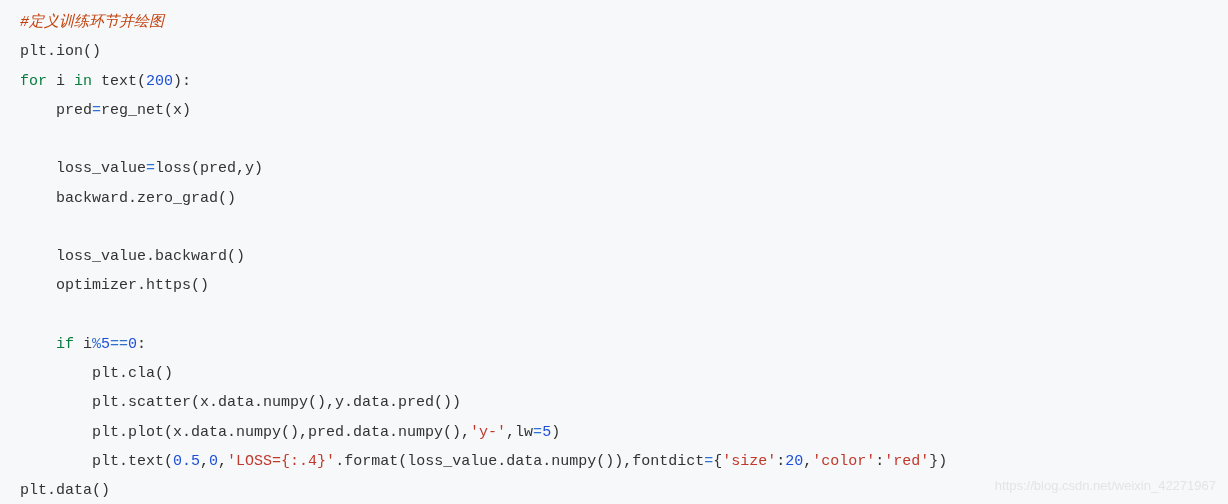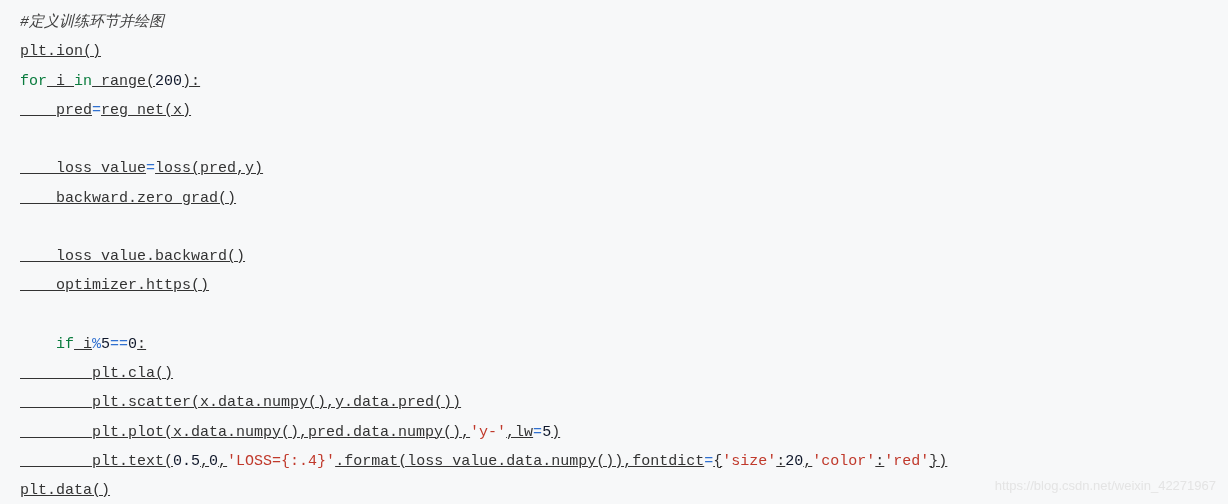--- a/index.html
+++ b/index.html
@@ -16,54 +16,53 @@
       padding: 8px 20px;
       position: relative;
       width: 1228px;
       height: 504px;
       overflow: hidden;
     }
     .code-container {
       white-space: pre;
     }
     .comment {
-      color: #404040;
+      color: #c2410c;
       font-style: italic;
     }
     .keyword {
       color: #0a7c3e;
     }
     .operator {
       color: #3070d0;
     }
     .number {
-      color: #0f172a;
+      color: #1d4ed8;
     }
     .string {
       color: #c0392b;
     }
     .plain {
       color: #333;
-      text-decoration: underline;
     }
     .watermark {
       position: absolute;
       bottom: 6px;
       right: 12px;
       color: #e4e4e4;
       font-size: 13px;
       font-family: Arial, sans-serif;
     }
   </style>
 </head>
 <body>
 
 <div class="code-container"><span class="comment">#定义训练环节并绘图</span>
 <span class="plain">plt.ion()</span>
-<span class="keyword">for</span><span class="plain"> i </span><span class="keyword">in</span><span class="plain"> range(</span><span class="number">200</span><span class="plain">):</span>
+<span class="keyword">for</span><span class="plain"> i </span><span class="keyword">in</span><span class="plain"> text(</span><span class="number">200</span><span class="plain">):</span>
 <span class="plain">    pred</span><span class="operator">=</span><span class="plain">reg_net(x)</span>
 
 <span class="plain">    loss_value</span><span class="operator">=</span><span class="plain">loss(pred,y)</span>
 <span class="plain">    backward.zero_grad()</span>
 
 <span class="plain">    loss_value.backward()</span>
 <span class="plain">    optimizer.https()</span>
 
 <span class="keyword">    if</span><span class="plain"> i</span><span class="operator">%</span><span class="number">5</span><span class="operator">==</span><span class="number">0</span><span class="plain">:</span>
 <span class="plain">        plt.cla()</span>

